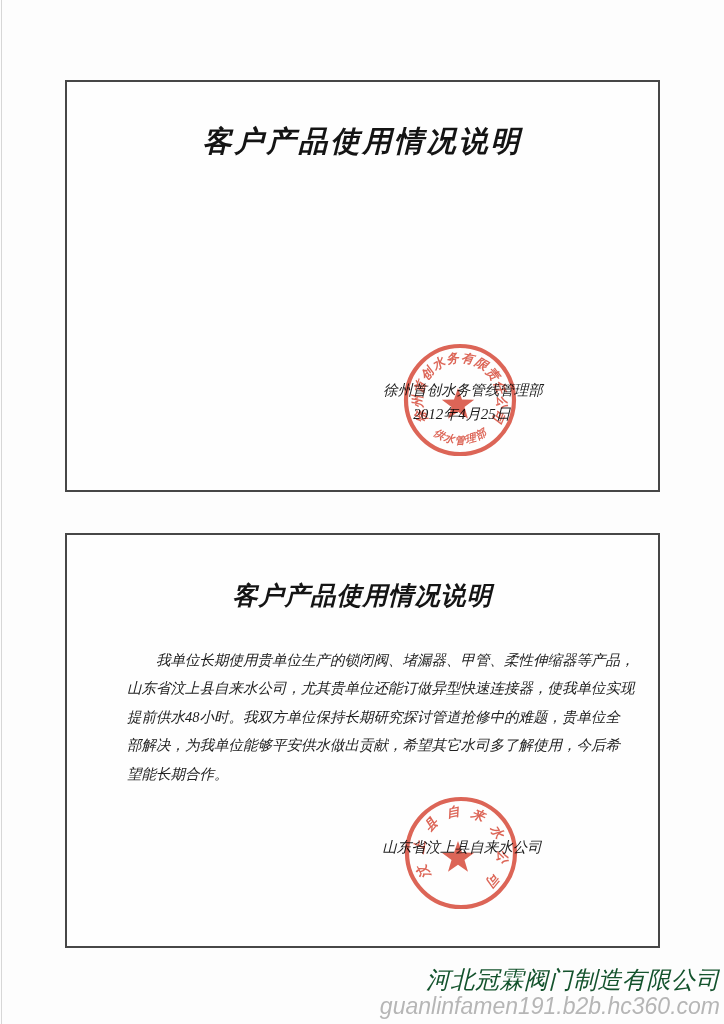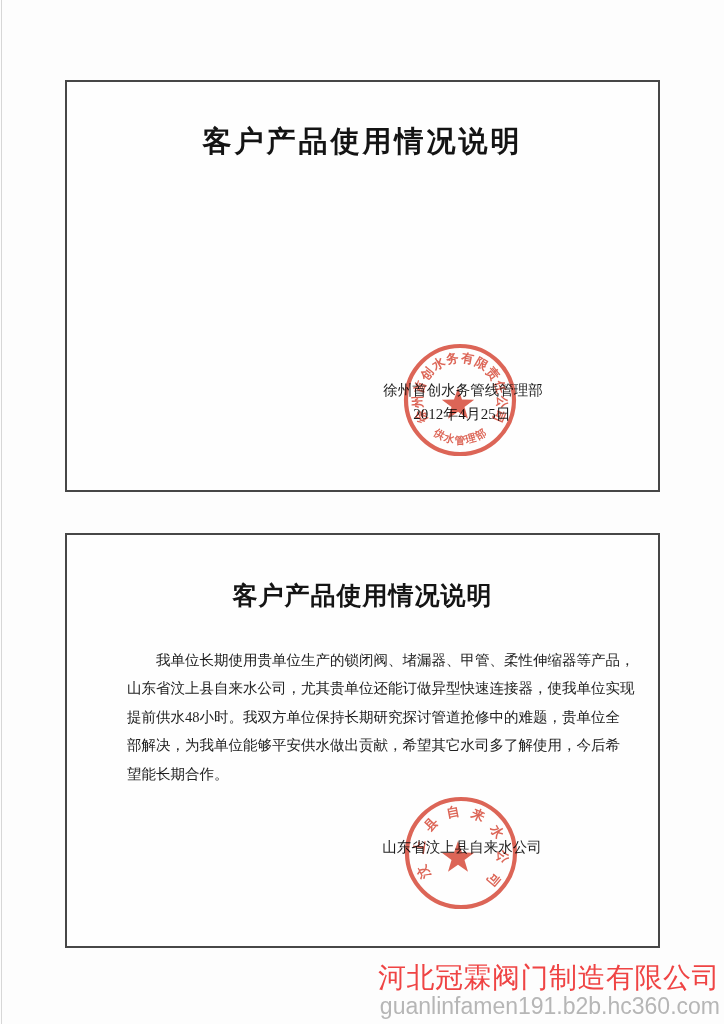--- a/index.html
+++ b/index.html
@@ -3,20 +3,21 @@
 <meta charset="utf-8">
 <style>
   html,body{margin:0;padding:0;background:#ffffff;}
   .page{
     position:relative;
     width:724px;height:1024px;
     background:#fdfdfd;
     overflow:hidden;
     font-family:"Liberation Serif", serif;
     color:#1f1f1f;
+    font-style:italic;
   }
   .scan-edge{position:absolute;left:1px;top:0;width:1px;height:1024px;background:#d7d7d7;}
   .doc-card{
     position:absolute;left:65px;width:595px;
     border:2px solid #474747;background:#fefefe;box-sizing:border-box;
   }
   .doc1{top:80px;height:412px;}
   .doc2{top:533px;height:415px;}
   .doc-title{
     position:absolute;left:0;width:100%;text-align:center;
@@ -47,21 +48,21 @@
     position:absolute;z-index:2;pointer-events:none;
     mix-blend-mode:multiply;opacity:0.88;
   }
   .seal text{font-family:"Liberation Serif", serif;font-weight:bold;}
   .seal1{left:400px;top:340px;}
   .seal2{left:401px;top:793px;}
   .watermark{
     position:absolute;right:4px;bottom:5px;text-align:right;
     font-family:"Liberation Sans", sans-serif;line-height:1.1;
   }
-  .wm-company{font-size:28px;color:#ef4444;letter-spacing:0.5px;}
+  .wm-company{font-size:24px;color:#14532d;letter-spacing:0.5px;}
   .wm-url{font-size:23px;color:#b6b6b6;}
 </style>
 </head>
 <body>
 
 <div class="page">
   <div class="scan-edge"></div>
 
   <div class="doc-card doc1">
     <div class="doc-title">客户产品使用情况说明</div>

